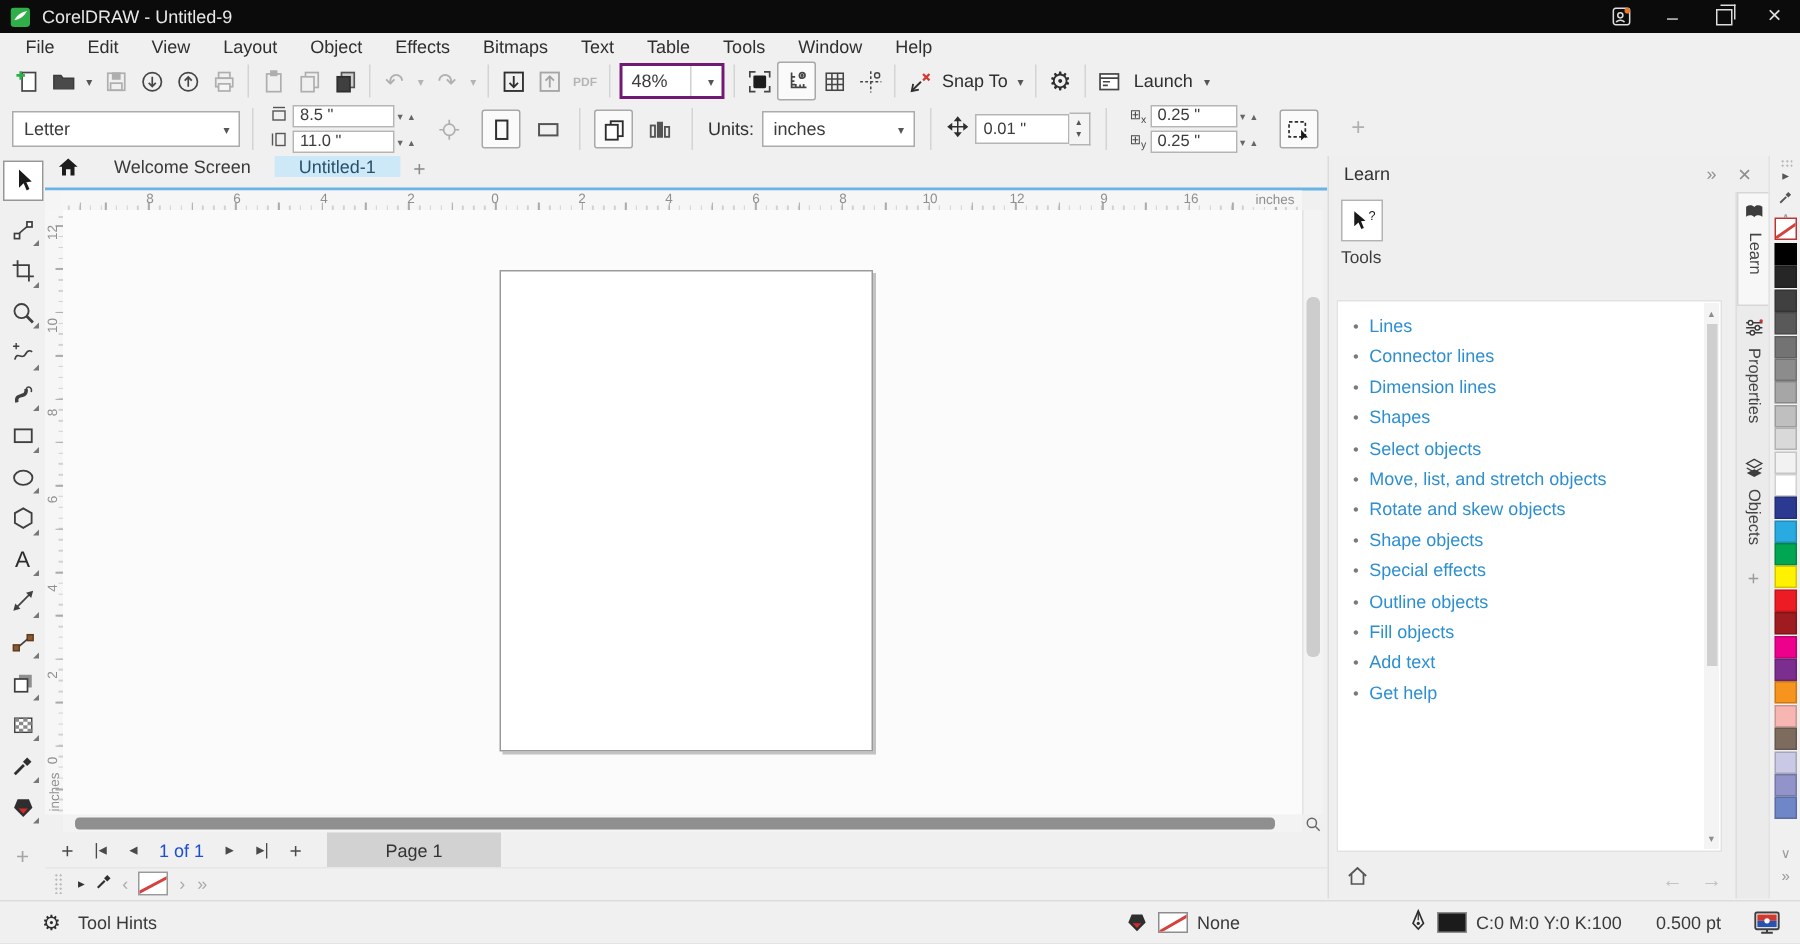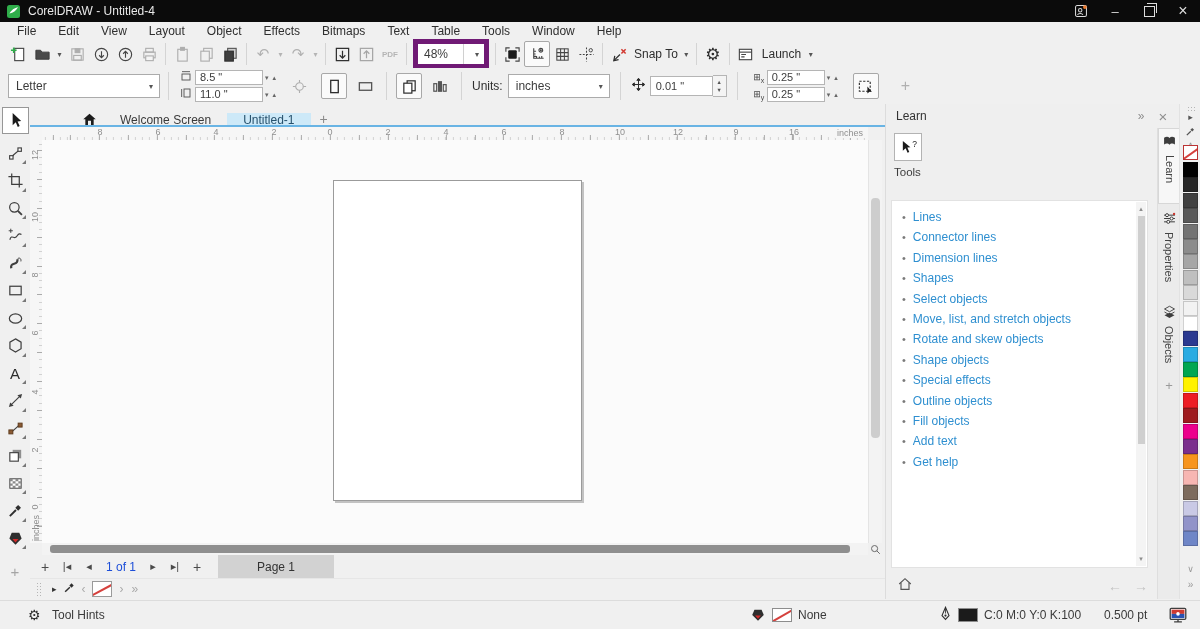--- a/index.html
+++ b/index.html
@@ -17,21 +17,21 @@
   #titlebar .t{font-size:12px;margin-left:8px;}
   #winbtns{margin-left:auto;display:flex;align-items:center;height:22px;}
   .winbtn{width:34px;height:22px;display:flex;align-items:center;justify-content:center;color:#ddd;font-size:13px;}
   #restore-box{width:9px;height:9px;border:1px solid #ddd;position:relative;background:#0b0b0b;}
   #restore-box::before{content:'';position:absolute;left:2px;top:-4px;width:9px;height:9px;border:1px solid #ddd;border-bottom:none;border-left:none;}
   
   #menubar{left:0;top:22px;width:1200px;height:18px;display:flex;align-items:center;padding-left:6px;background:#f0f0f0;}
   .menu-item{padding:0 11px;height:18px;line-height:18px;color:#2f2f2f;}
   
   #toolbar{left:0;top:40px;width:1200px;height:28px;display:flex;align-items:center;padding-left:6px;background:#f0f0f0;}
-  #zoombox{width:66px;height:20px;background:#fff;border:5px solid #701a75;display:flex;align-items:center;margin:0 2px;}
+  #zoombox{width:66px;height:20px;background:#fff;border:2px solid #701a75;display:flex;align-items:center;margin:0 2px;}
   #zoombox span{flex:1;padding-left:6px;}
   #zoombox .dd{border-left:1px solid #d0d0d0;height:100%;display:flex;align-items:center;justify-content:center;width:14px;flex:0 0 14px;}
   .toggled{border:1px solid #a8a8a8;background:#fafafa;border-radius:2px;}
   
   #propbar{left:0;top:68px;width:1200px;height:36px;display:flex;align-items:center;padding-left:8px;background:#f0f0f0;border-bottom:1px solid #e3e3e3;}
   .select{height:22px;background:#fff;border:1px solid #ababab;display:flex;align-items:center;}
   .select span{flex:1;padding-left:7px;white-space:nowrap;}
   .select .dd{width:16px;flex:0 0 16px;}
   .dimrows{display:flex;flex-direction:column;gap:2px;margin:0 3px;}
   .dimrow{display:flex;align-items:center;height:15px;}
@@ -42,21 +42,21 @@
   .nin{width:56px;height:18px;border:1px solid #b5b5b5;background:#fff;font-size:11px;padding-left:5px;line-height:18px;}
   .qic{font-size:9px;color:#4a4a4a;width:16px;text-align:center;}
   .qic sub{font-size:7px;}
   
   #toolbox{left:0;top:104px;width:30px;height:496px;background:#f0f0f0;display:flex;flex-direction:column;align-items:center;padding-top:3px;box-sizing:border-box;}
   .tool{width:24px;height:24px;margin-bottom:3.5px;display:flex;align-items:center;justify-content:center;position:relative;}
   .tool svg{width:17px;height:17px;}
   .tool.active{background:#fff;border:1px solid #979797;width:25px;height:25px;}
   .fly::after{content:'';position:absolute;right:1px;bottom:1px;border-left:4px solid transparent;border-bottom:4px solid #777;}
   
-  #tabbar{left:30px;top:104px;width:855px;height:23px;background:#f0f0f0;display:flex;align-items:flex-end;padding-left:44px;}
+  #tabbar{left:30px;top:104px;width:855px;height:23px;background:#f0f0f0;display:flex;align-items:flex-start;}
   #tabbar .underline{position:absolute;left:0;bottom:0;width:855px;height:2px;background:#69b4e4;}
   .doctab{display:flex;align-items:center;padding:0 16px;color:#3a3a3a;}
   .doctab.active{background:#cde9f8;color:#27516d;}
   #hometab{width:30px;display:flex;align-items:center;justify-content:center;}
   #newtabbtn{width:26px;display:flex;align-items:center;justify-content:center;color:#8a8a8a;font-size:14px;}
   
   #corner{left:30px;top:127px;width:12px;height:13px;background:#f5f5f5;}
   #hruler{left:42px;top:127px;width:826px;height:13px;background:#f6f6f6;border-bottom:1px solid #ddd;
     background-image:repeating-linear-gradient(to right,#ababab 0 1px,transparent 1px 28.9px),repeating-linear-gradient(to right,#d2d2d2 0 1px,transparent 1px 7.22px);
     background-size:100% 5px,100% 3px;background-position:27.9px bottom,27.9px bottom;background-repeat:repeat-x;}
@@ -135,21 +135,21 @@
 
 <div id="app">
 
   <div id="titlebar" class="abs">
     <span style="margin-left:7px;display:flex;">
       <svg width="13" height="13" viewBox="0 0 13 13">
           <rect width="13" height="13" rx="2.5" fill="#2fae4a"></rect>
           <path d="M2.5,8.5 C4.5,4.5 8,3 11,2.3 C9.2,5.8 6.2,7.8 2.5,8.5 Z" fill="#fff"></path>
         </svg>
     </span>
-    <span class="t">CorelDRAW - Untitled-4</span>
+    <span class="t">CorelDRAW - Untitled-9</span>
     <div id="winbtns">
       <span class="winbtn">
         <svg width="14" height="14" viewBox="0 0 18 18">
             <g stroke="#ddd" fill="none" stroke-width="1.3">
               <rect x="2" y="2" width="14" height="14" rx="2"></rect>
               <circle cx="8" cy="8" r="2.2"></circle>
               <path d="M4.5,14 C5.5,11.5 10.5,11.5 11.5,14"></path>
             </g>
             <circle cx="14" cy="4" r="2.4" fill="#e8792e"></circle>
           </svg>

